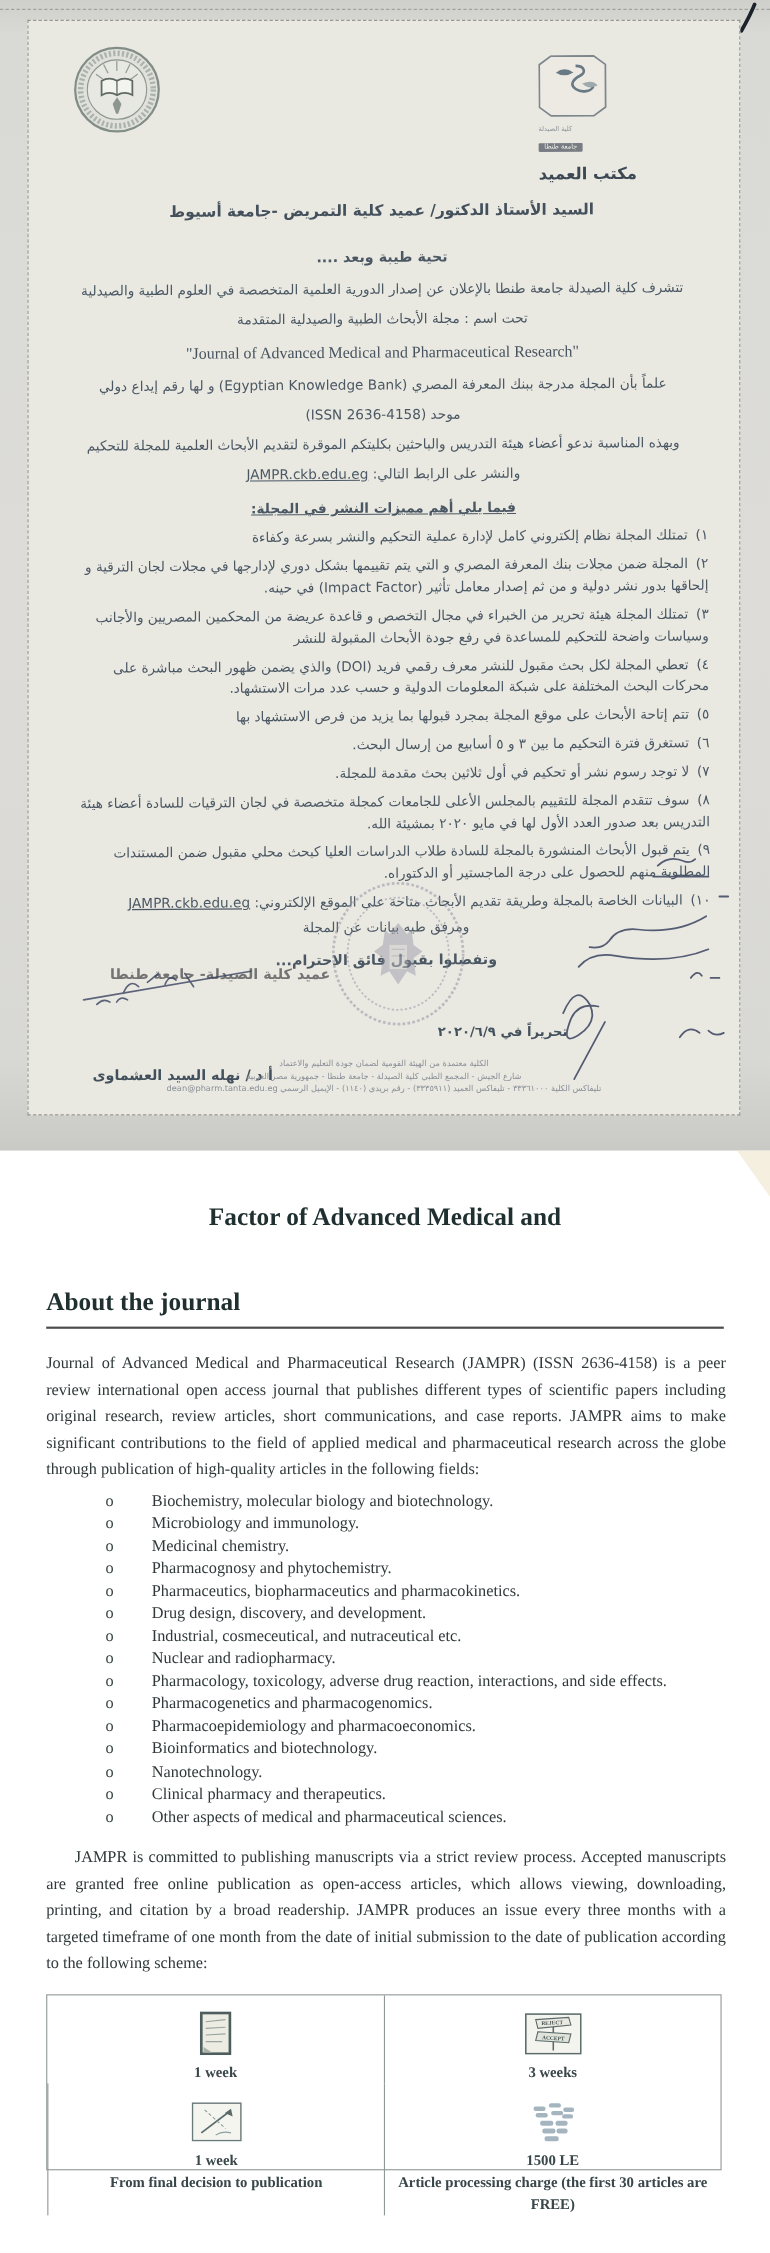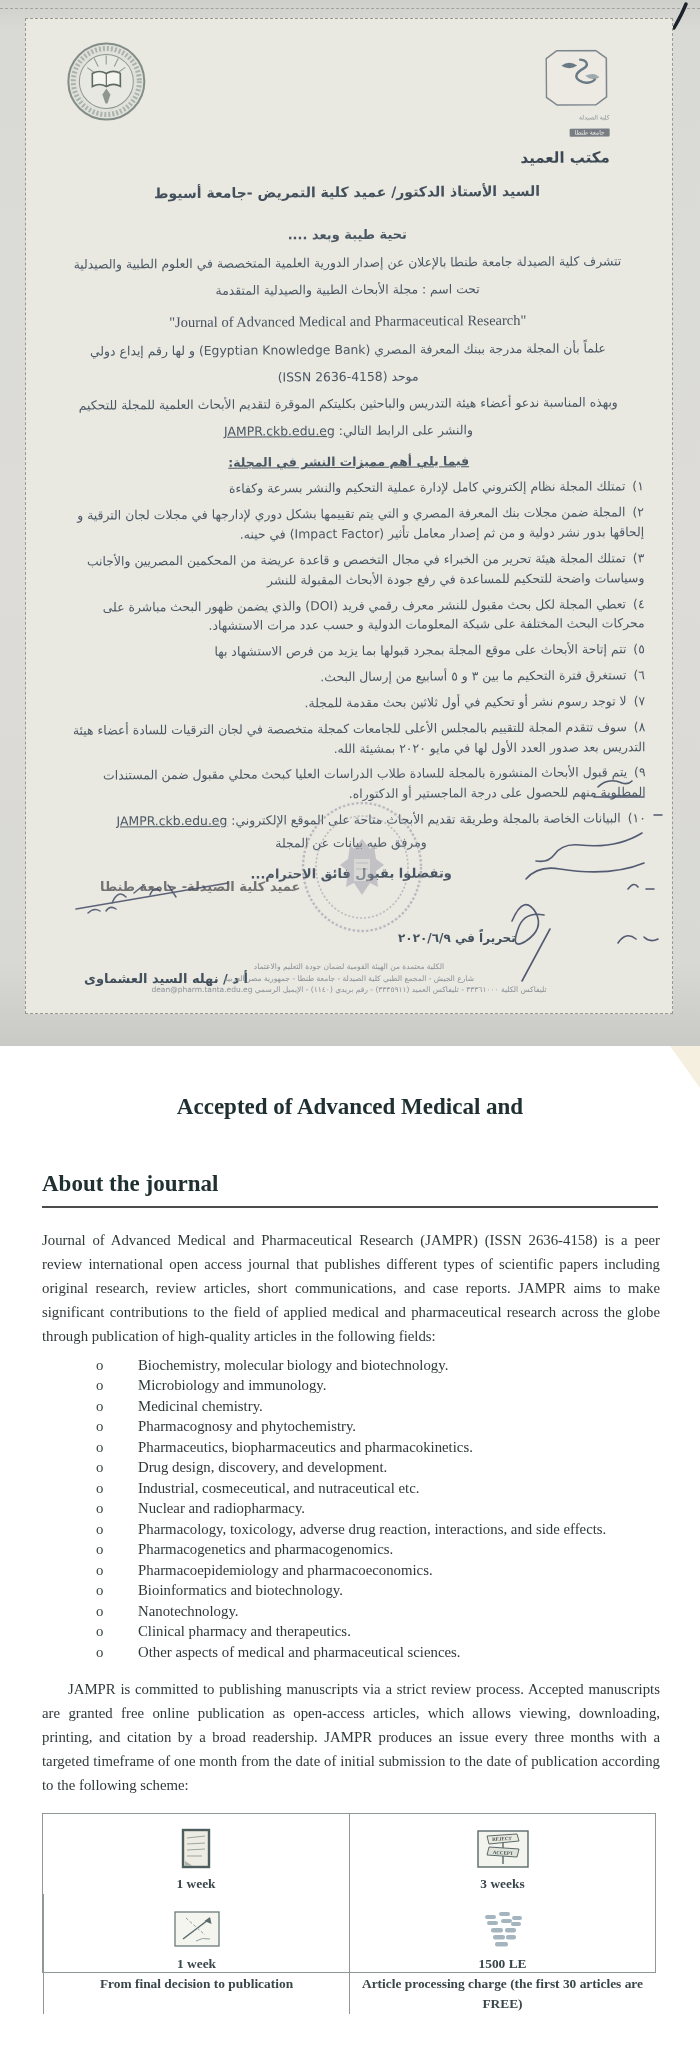--- a/index.html
+++ b/index.html
@@ -11,21 +11,21 @@
         background:linear-gradient(180deg,#cfd0cc 0%,#d9dad6 3%,#dddcd8 55%,#d8d8d4 92%,#c9cac6 100%);
         border-bottom:1px solid #b9bab6;}
   .scan-topline{position:absolute;top:8px;left:0;width:100%;border-top:1px dashed #a3a39e;}
   .corner-pen{position:absolute;top:2px;right:8px;}
   .letter{position:absolute;left:25px;top:18px;width:646px;height:994px;
           border:1px dashed #98988f;background:#e9e8e1;direction:rtl;color:#4b5864;}
   .letter-body{position:relative;height:100%;overflow:hidden;padding:8px 26px 0 26px;
                box-sizing:border-box;font-size:12.4px;line-height:1.6;transform:rotate(-0.35deg);}
   .hdr-row{direction:ltr;display:flex;justify-content:space-between;align-items:flex-start;
            height:128px;padding:12px 34px 0 16px;}
-  .pharm-wrap{width:120px;text-align:right;margin-top:12px;}
+  .pharm-wrap{width:120px;text-align:left;margin-top:12px;}
   .pharm-cap1{font-size:6px;color:#8b9196;line-height:1.2;}
   .pharm-cap2{font-size:6px;color:#f0f0ea;background:#787d84;display:inline-block;
               padding:0 5px;border-radius:1px;line-height:1.4;}
   .office{font-weight:bold;font-size:15px;color:#3c4954;margin-top:5px;letter-spacing:.5px;}
   .recipient{text-align:center;font-weight:bold;font-size:14px;color:#44515d;margin-top:14px;}
   .greeting{text-align:center;font-weight:bold;font-size:13px;margin-top:22px;}
   .ln{text-align:center;margin-top:7px;}
   .jname-en{font-family:"Liberation Serif",serif;font-size:14.5px;margin-top:10px;
             text-align:center;color:#46535f;}
   .feat-head{text-align:center;font-weight:bold;margin-top:12px;}
@@ -180,21 +180,21 @@
         <div>شارع الجيش - المجمع الطبي كلية الصيدلة - جامعة طنطا - جمهورية مصر العربية</div>
         <div>تليفاكس الكلية ٣٣٣٦١٠٠٠ - تليفاكس العميد (٣٣٣٥٩١١) - رقم بريدي (١١٤٠) - الإيميل الرسمي dean@pharm.tanta.edu.eg</div>
       </div>
     </div>
   </section>
 
   <section class="about">
     <div class="fold"></div>
 
     <div class="j-title">
-      <div>Accepted of Advanced Medical and</div>
+      <div>Factor of Advanced Medical and</div>
     </div>
 
     <h2 class="about-head">About the journal</h2>
     <div class="rule"></div>
 
     <p class="para">Journal of Advanced Medical and Pharmaceutical Research (JAMPR) (ISSN 2636-4158) is a peer review international open access journal that publishes different types of scientific papers including original research, review articles, short communications, and case reports. JAMPR aims to make significant contributions to the field of applied medical and pharmaceutical research across the globe through publication of high-quality articles in the following fields:</p>
 
     <div class="fields">
       <div class="field">
           <span class="marker">o</span>

